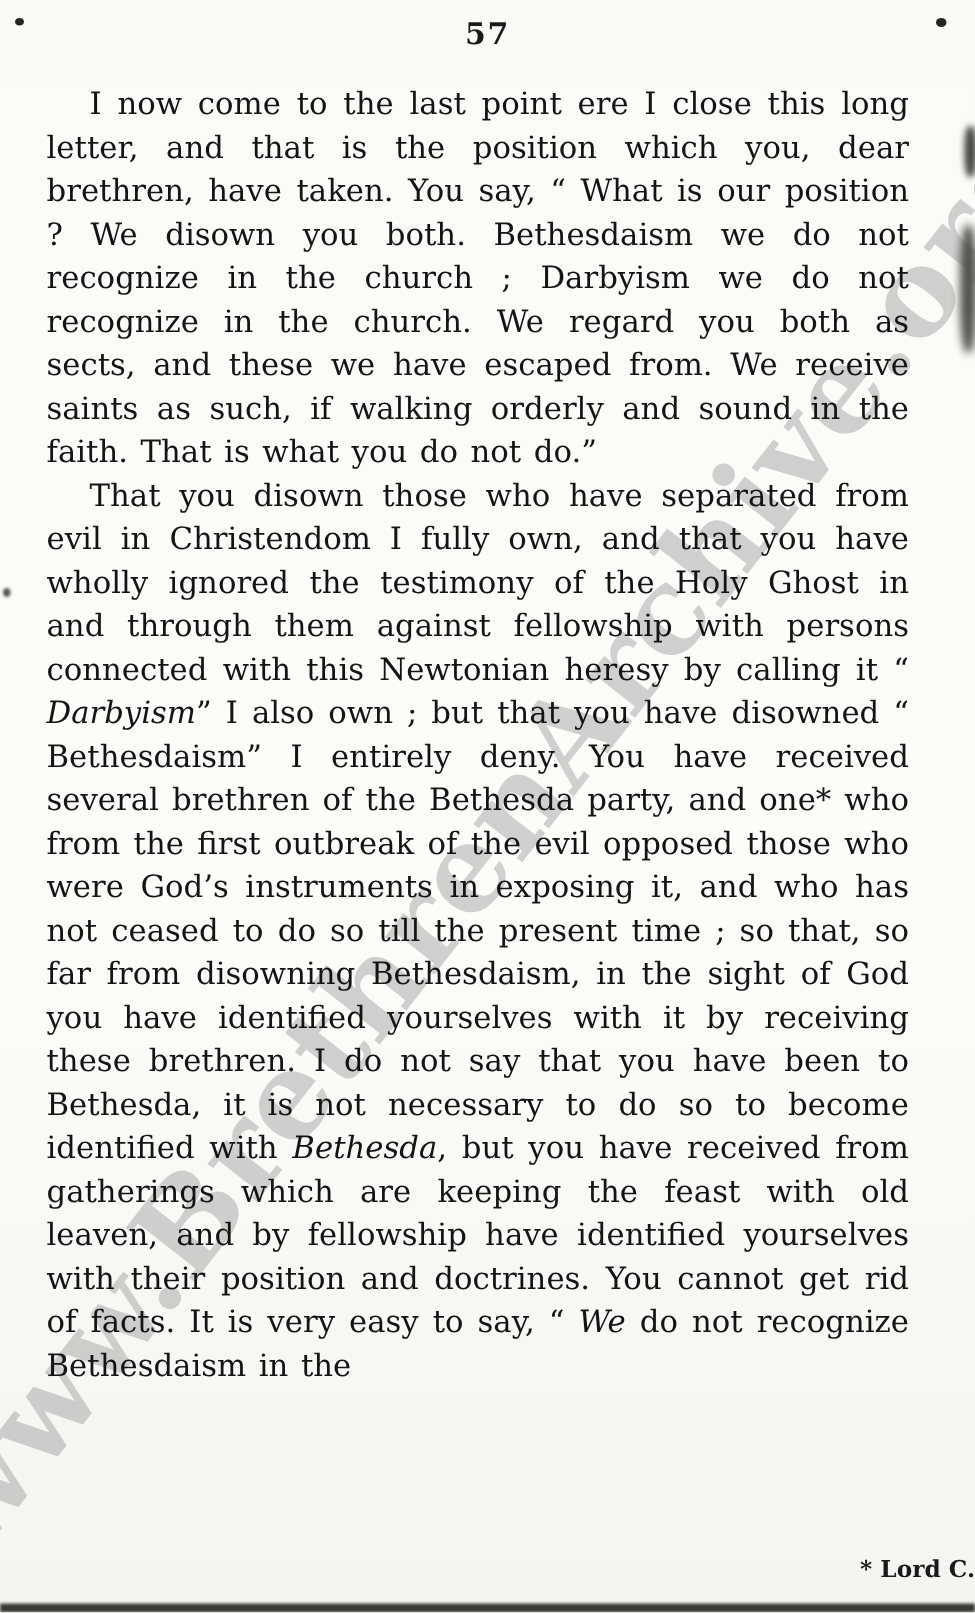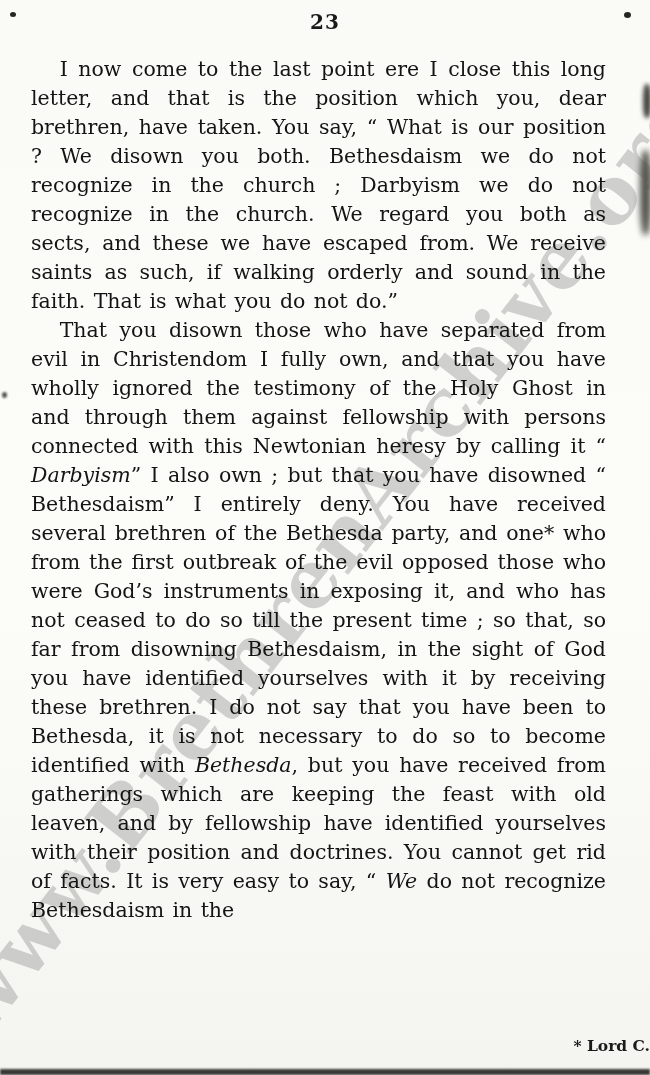--- a/index.html
+++ b/index.html
@@ -93,21 +93,21 @@
   .speck.s4 { left: 640px; top: 150px; width: 11px; height: 85px; background: #51504a; filter: blur(3px); border-radius: 40%; }
   .speck.s5 { left: 2px;   top: 392px; width: 5px;  height: 6px; background: #55544e; filter: blur(1px); }
 </style>
 </head>
 <body>
 
 <div class="page">
 
   <div class="watermark">www.BrethrenArchive.org</div>
 
-  <div class="page-number">23</div>
+  <div class="page-number">57</div>
 
   <div class="text-block">
       <p><span>I now come to the last point ere I close this long letter, and that is the position which you, dear brethren, have taken. You say, “ What is our position ? We disown you both. Bethesdaism we do not recognize in the church ; Darbyism we do not recognize in the church. We regard you both as sects, and these we have escaped from. We receive saints as such, if walking orderly and sound in the faith. That is what you do not do.”</span></p>
       <p><span>That you disown those who have separated from evil in Christendom I fully own, and that you have wholly ignored the testimony of the Holy Ghost in and through them against fellowship with persons connected with this Newtonian heresy by calling it “ </span><em>Darbyism</em><span>” I also own ; but that you have disowned “ Bethesdaism” I entirely deny. You have received several brethren of the Bethesda party, and one* who from the first outbreak of the evil opposed those who were God’s instruments in exposing it, and who has not ceased to do so till the present time ; so that, so far from disowning Bethesdaism, in the sight of God you have identified yourselves with it by receiving these brethren. I do not say that you have been to Bethesda, it is not necessary to do so to become identified with </span><em>Bethesda</em><span>, but you have received from gatherings which are keeping the feast with old leaven, and by fellowship have identified yourselves with their position and doctrines. You cannot get rid of facts. It is very easy to say, “ </span><em>We</em><span> do not recognize Bethesdaism in the</span></p>
     </div>
 
   <div class="footnote">* Lord C.</div>
 
   <div class="speck s1"></div>
   <div class="speck s2"></div>

